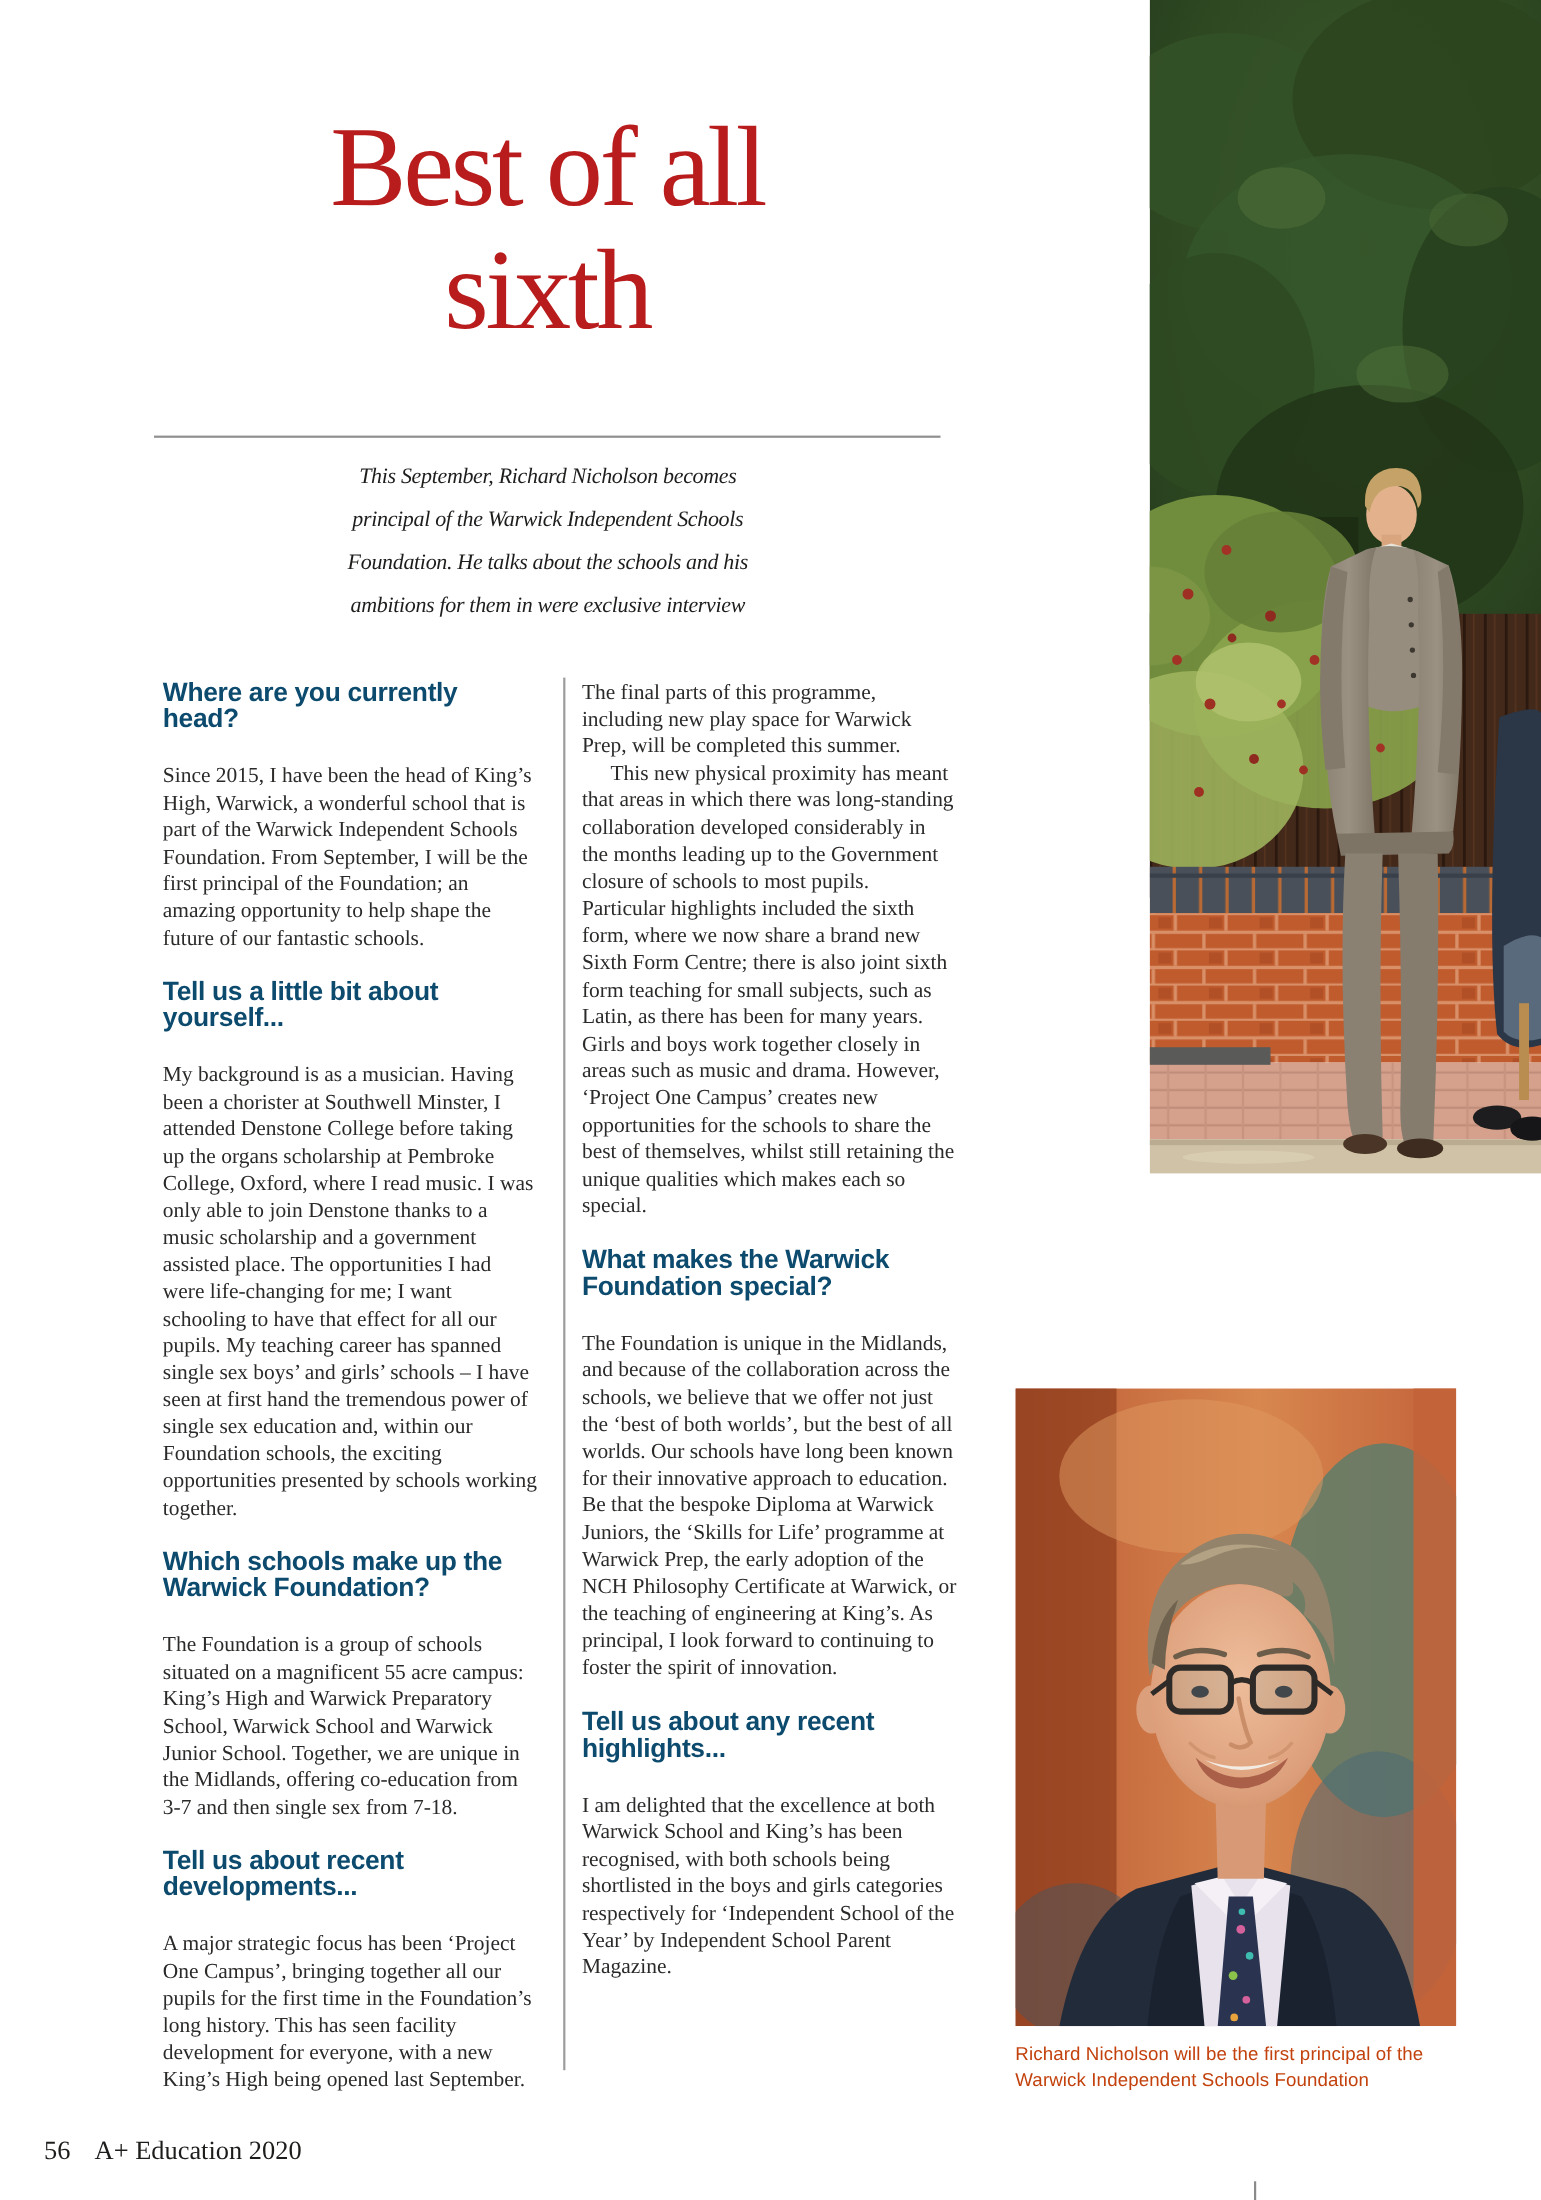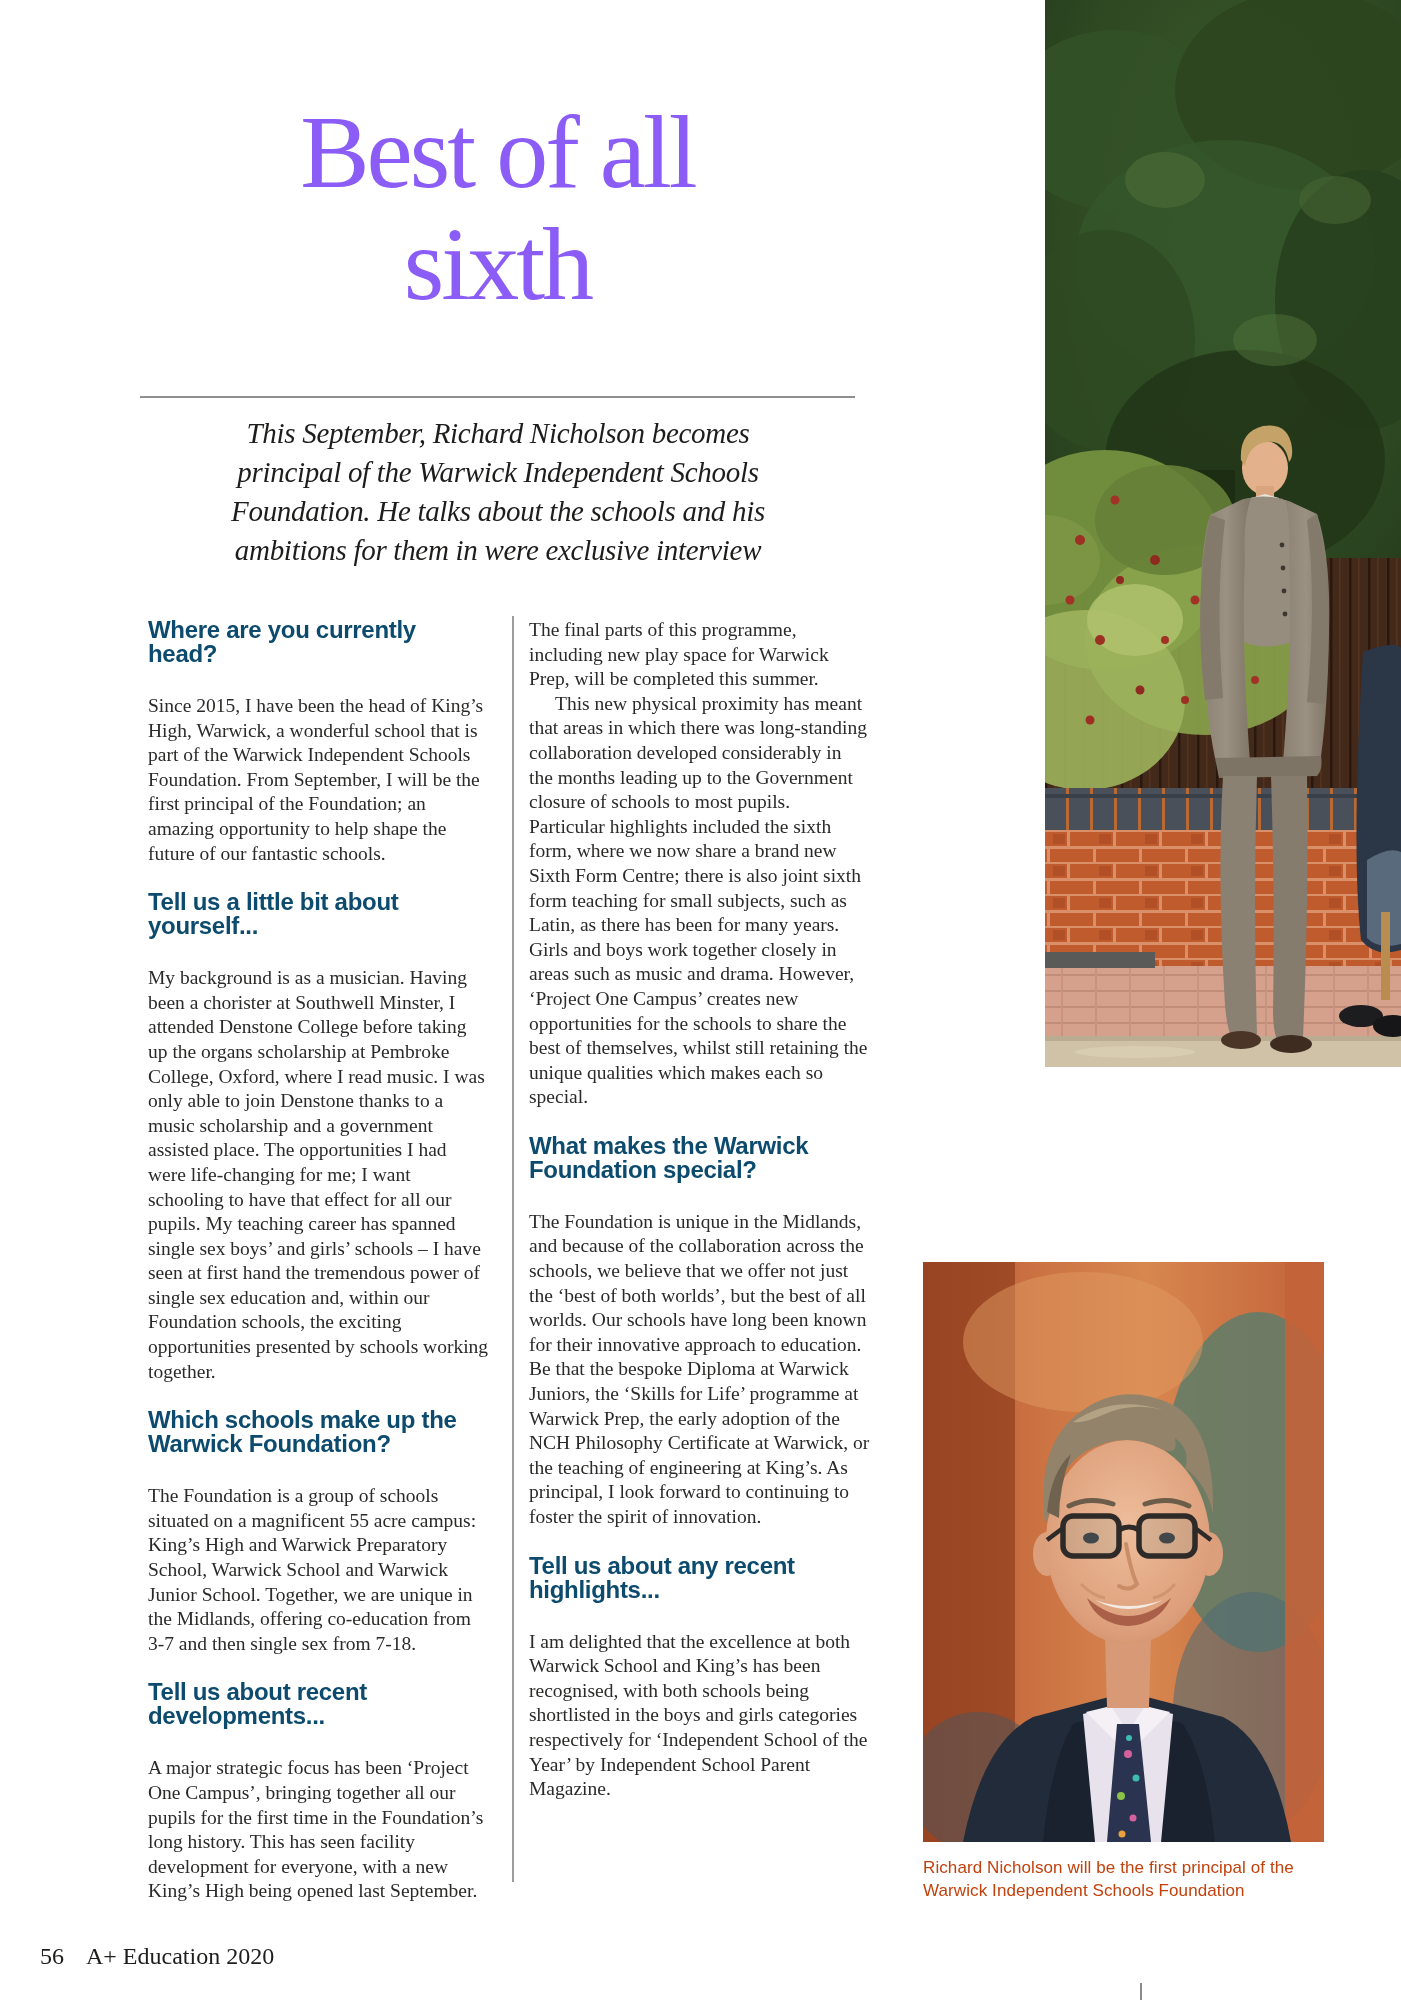--- a/index.html
+++ b/index.html
@@ -3,26 +3,26 @@
 <meta charset="utf-8">
 <style>
   * { margin:0; padding:0; box-sizing:border-box; }
   html,body { width:1401px; height:2000px; background:#ffffff; position:relative;
               font-family:"Liberation Serif", serif; color:#2b2a29; overflow:hidden; }
 
   .page { position:absolute; inset:0; }
 
   
   .title { position:absolute; left:140px; top:96px; width:715px; text-align:center;
-           font-family:"Liberation Serif", serif; font-weight:400; color:#8b5cf6;
+           font-family:"Liberation Serif", serif; font-weight:400; color:#b91c1c;
            font-size:104px; line-height:112px; letter-spacing:-3px; }
   .title-rule { position:absolute; left:140px; top:396px; width:715px; height:2px;
                 background:#8f8f8f; }
   .standfirst { position:absolute; left:118px; top:414px; width:760px; text-align:center;
-                font-style:italic; font-size:29px; line-height:39px; color:#1e1d1c;
+                font-style:italic; font-size:20px; line-height:39px; color:#1e1d1c;
                 letter-spacing:-0.3px; }
 
   
   .col { position:absolute; top:618px; width:341px; font-size:19.5px; line-height:24.6px;
          color:#2b2a29; }
   .col-left  { left:148px; }
   .col-right { left:529px; }
   .col-divider { position:absolute; left:512px; top:616px; width:1.5px; height:1266px;
                  background:#9c9c9c; }
   .qa-heading { font-family:Liberation Sans, sans-serif; font-weight:bold;

